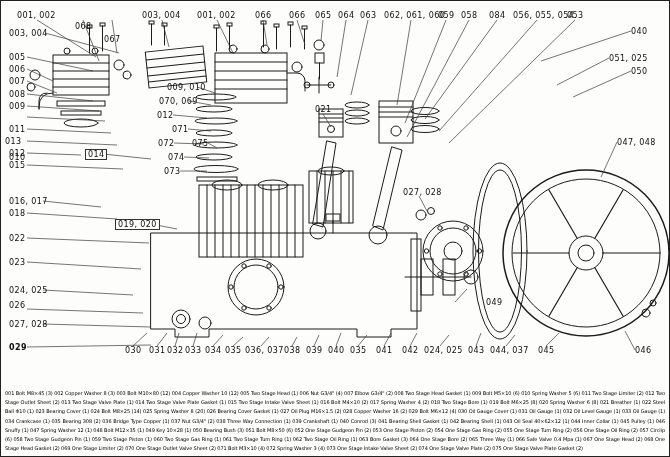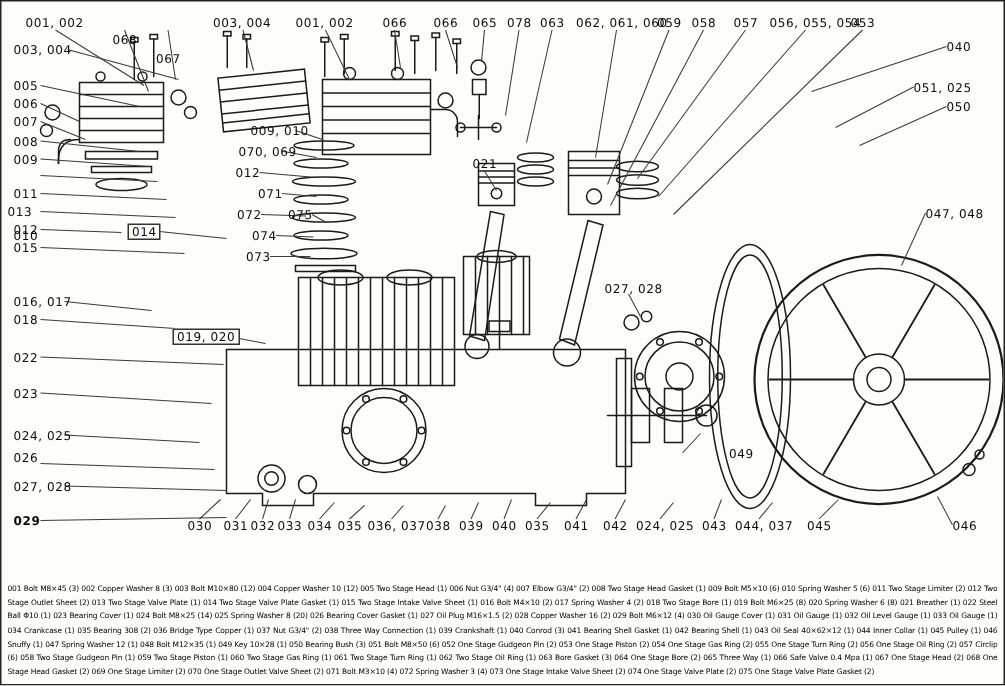--- a/index.html
+++ b/index.html
@@ -336,26 +336,26 @@
 
   <div id="callout-layer">
       <div class="callout" style="left: 16px; top: 10px;">001, 002</div>
       <div class="callout" style="left: 74px; top: 10px; margin-top: 11px;">068</div>
       <div class="callout" style="left: 103px; top: 10px; margin-top: 24px;">067</div>
       <div class="callout" style="left: 141px; top: 10px;">003, 004</div>
       <div class="callout" style="left: 196px; top: 10px;">001, 002</div>
       <div class="callout" style="left: 254px; top: 10px;">066</div>
       <div class="callout" style="left: 288px; top: 10px;">066</div>
       <div class="callout" style="left: 314px; top: 10px;">065</div>
-      <div class="callout" style="left: 337px; top: 10px;">078</div>
+      <div class="callout" style="left: 337px; top: 10px;">064</div>
       <div class="callout" style="left: 359px; top: 10px;">063</div>
       <div class="callout" style="left: 383px; top: 10px;">062, 061, 060</div>
       <div class="callout" style="left: 437px; top: 10px;">059</div>
       <div class="callout" style="left: 460px; top: 10px;">058</div>
-      <div class="callout" style="left: 488px; top: 10px;">057</div>
+      <div class="callout" style="left: 488px; top: 10px;">084</div>
       <div class="callout" style="left: 512px; top: 10px;">056, 055, 054</div>
       <div class="callout" style="left: 566px; top: 10px;">053</div>
       <div class="callout" style="left: 630px; top: 26px;">040</div>
       <div class="callout" style="left: 608px; top: 53px;">051, 025</div>
       <div class="callout" style="left: 630px; top: 66px;">050</div>
       <div class="callout" style="left: 616px; top: 137px;">047, 048</div>
       <div class="callout" style="left: 634px; top: 345px;">046</div>
       <div class="callout" style="left: 8px; top: 28px;">003, 004</div>
       <div class="callout" style="left: 8px; top: 52px;">005</div>
       <div class="callout" style="left: 8px; top: 64px;">006</div>

